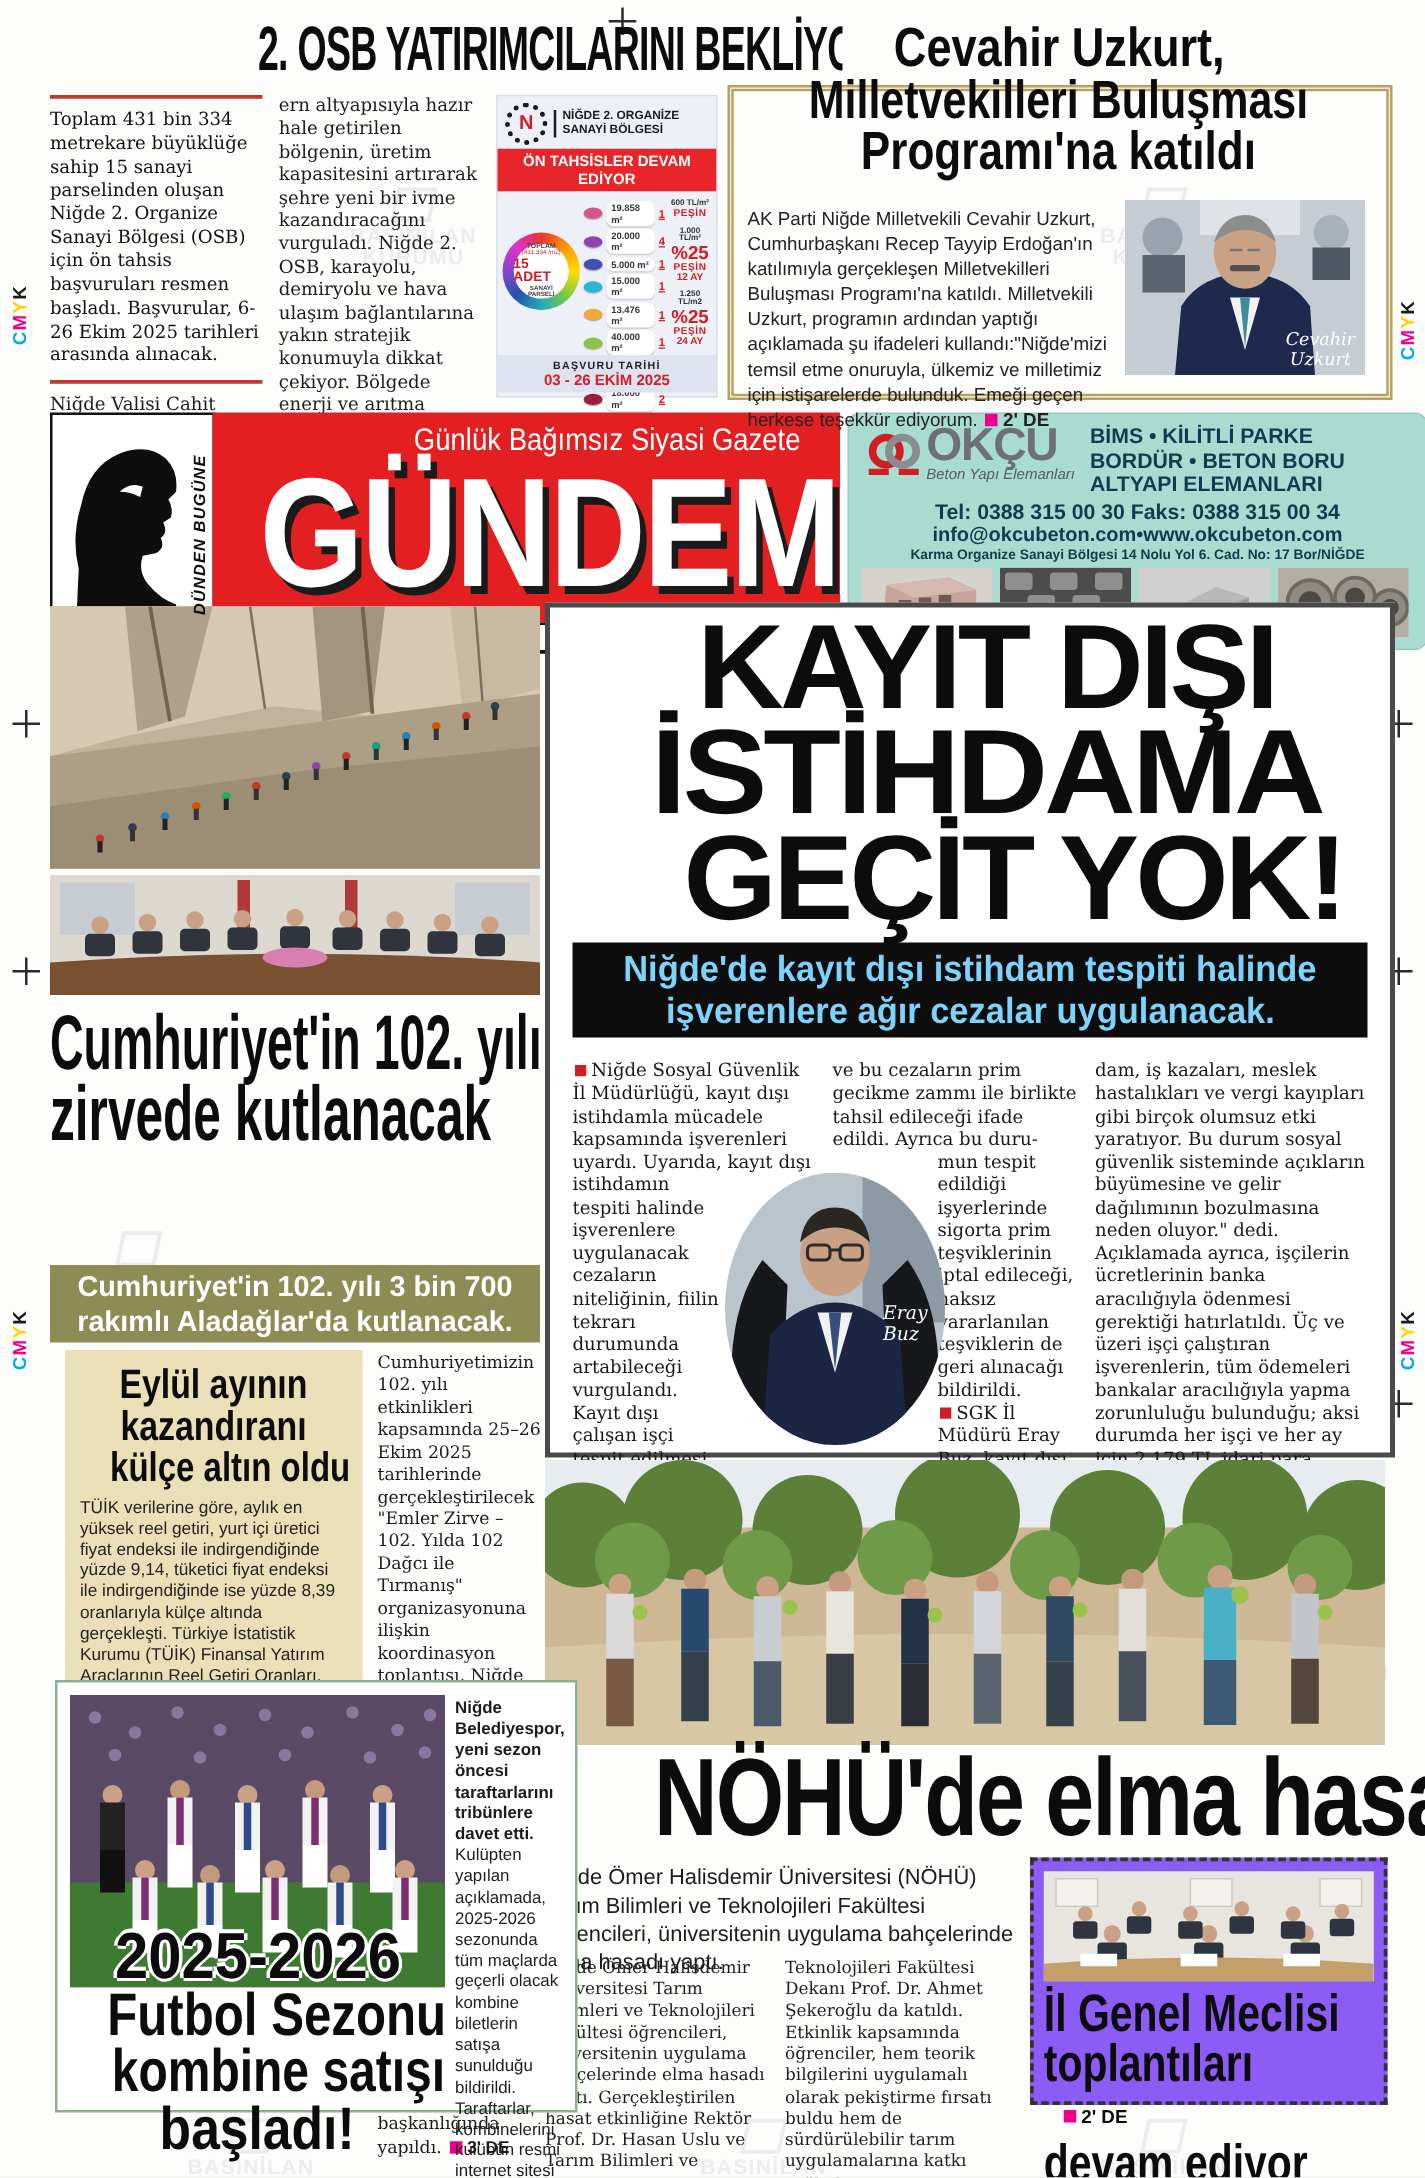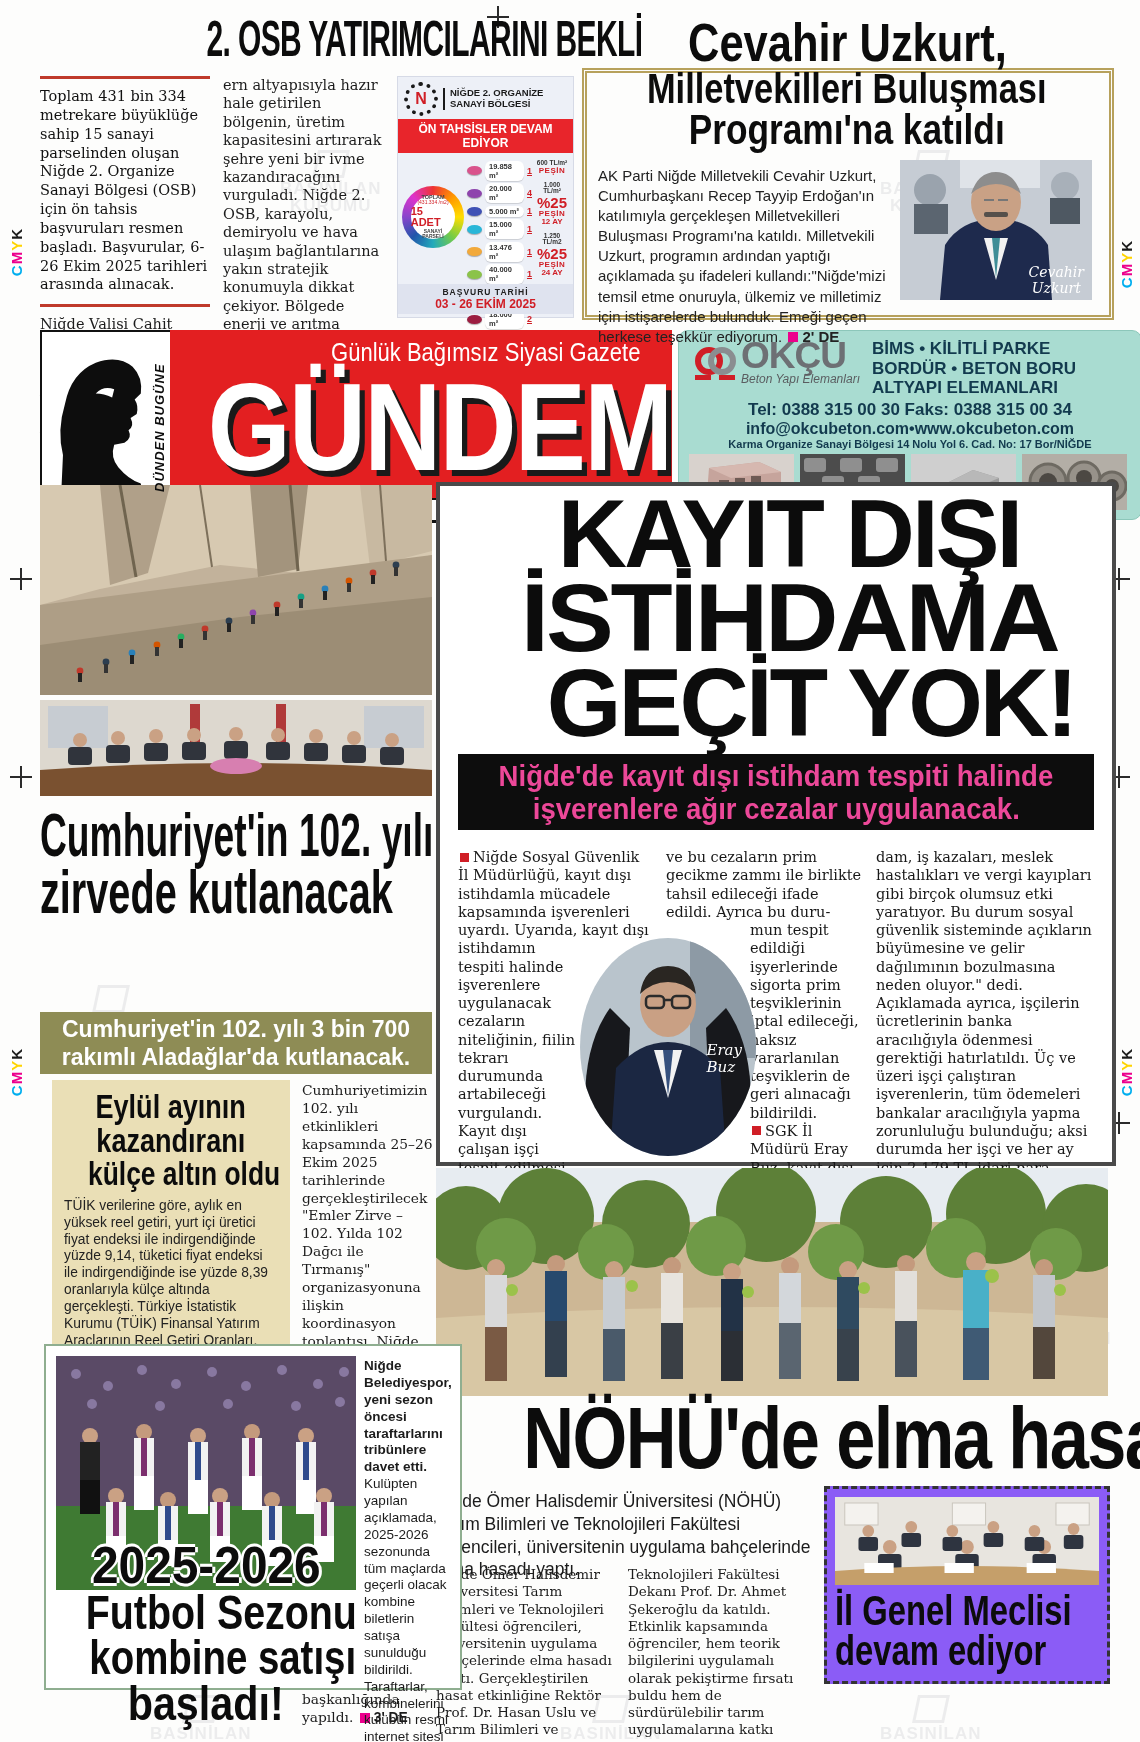--- a/index.html
+++ b/index.html
@@ -49,21 +49,21 @@
   .gundem{color:#fff;font-weight:bold;letter-spacing:-2px;text-shadow:6px 6px 0 #1a1a1a;}
   .mh-strip{border-top:2px solid #111;border-bottom:3px solid #111;display:flex;align-items:center;font-weight:bold;font-size:14px;}
   
   .adbox{background:#a9dcd1;border-radius:10px;border:1px solid #8cc7ba;}
   .ad-navy{color:#123a4e;font-weight:bold;}
   
   .olive{background:#8e8c55;color:#fff;font-weight:bold;text-align:center;}
   .tanbox{background:#eadfb6;}
   
   .kayitbox{border:4px solid #4a4a4a;background:#fff;}
-  .blackbar{background:#0d0d0d;color:#ec4899;text-align:center;font-weight:bold;}
+  .blackbar{background:#0d0d0d;color:#7dd3fc;text-align:center;font-weight:bold;}
   .kcol{font-family:"DejaVu Serif",serif;font-size:14.5px;line-height:1.26;color:#181818;}
   
   .dotbox{border:3px dashed #333;background:#8b5cf6;}
   .greenbox{border:2px solid #8fae90;background:#fff;}
   .oval-photo{border-radius:50%;overflow:hidden;}
   .cap-italic{font-family:"DejaVu Serif",serif;font-style:italic;color:#fff;line-height:1.1;}
 </style>
 </head>
 <body>
 
@@ -233,21 +233,21 @@
       </div>
       <div class="abs ctr" style="left:0;right:0;bottom:3px;background:#dfe3ef;padding:3px 0;">
         <div style="font-size:8.5px;font-weight:bold;color:#222;letter-spacing:1px;">BAŞVURU TARİHİ</div>
         <div style="font-size:12px;font-weight:bold;color:#d01e26;">03 - 26 EKİM 2025</div>
       </div>
     </div>
   </div>
 
   <div class="abs goldbox" style="left:582px;top:68px;width:522px;height:242px;z-index:1;"></div>
   <div class="abs ctr" style="left:582px;top:18px;width:530px;z-index:2;">
-    <div class="hl" style="font-size:53px;line-height:.95;background:#fdfdfc;display:inline-block;padding:0 12px;"><span class="cond" style="transform:scaleX(.82);">Cevahir Uzkurt,</span></div>
+    <div class="hl" style="font-size:44px;line-height:.95;background:#fdfdfc;display:inline-block;padding:0 12px;"><span class="cond" style="transform:scaleX(.82);">Cevahir Uzkurt,</span></div>
     <div class="hl" style="font-size:43px;line-height:.95;"><span class="cond" style="transform:scaleX(.80);">Milletvekilleri Buluşması</span></div>
     <div class="hl" style="font-size:43px;line-height:.95;"><span class="cond" style="transform:scaleX(.82);">Programı'na katıldı</span></div>
   </div>
   <div class="abs sans" style="left:598px;top:166px;width:290px;font-size:15px;line-height:1.34;color:#222;z-index:2;">
     <span>AK Parti Niğde Milletvekili Cevahir Uzkurt, Cumhurbaşkanı Recep Tayyip Erdoğan'ın katılımıyla gerçekleşen Milletvekilleri Buluşması Programı'na katıldı. Milletvekili Uzkurt, programın ardından yaptığı açıklamada şu ifadeleri kullandı:"Niğde'mizi temsil etme onuruyla, ülkemiz ve milletimiz için istişarelerde bulunduk. Emeği geçen herkese teşekkür ediyorum.</span>
     <span class="pgref"><span class="sq"></span><span>2' DE</span></span>
   </div>
   <div class="abs photo" style="left:900px;top:160px;width:192px;height:140px;z-index:2;">
     <svg viewBox="0 0 192 140" preserveAspectRatio="none">
       <rect width="192" height="140" fill="#c6ccd4"></rect>
@@ -669,20 +669,21 @@
             <rect x="202" y="57" width="24" height="16" rx="3"></rect>
         </g>
         <path d="M0,88 L0,74 Q135,64 270,74 L270,88Z" fill="#c59f6a"></path>
         <rect x="30" y="66" width="30" height="10" fill="#fff"></rect>
           <rect x="112" y="66" width="30" height="10" fill="#fff"></rect>
           <rect x="196" y="66" width="30" height="10" fill="#fff"></rect>
       </svg>
     </div>
     <div style="margin-top:6px;">
       <div class="hl" style="font-size:42px;line-height:.95;"><span class="condL" style="transform:scaleX(.78);">İl Genel Meclisi</span></div>
+      <div class="hl" style="font-size:42px;line-height:.95;"><span class="condL" style="transform:scaleX(.78);">toplantıları</span><span class="pgref" style="font-size:15px;margin-left:14px;vertical-align:middle;"><span class="sq"></span><span>2' DE</span></span></div>
       <div class="hl" style="font-size:42px;line-height:.95;"><span class="condL" style="transform:scaleX(.78);">devam ediyor</span></div>
     </div>
   </div>
 
   <div class="abs greenbox" style="left:44px;top:1344px;width:414px;height:342px;z-index:1;">
     <div class="abs photo" style="left:10px;top:10px;width:300px;height:234px;">
       <svg viewBox="0 0 300 234" preserveAspectRatio="none">
         <rect width="300" height="234" fill="#5a4a66"></rect>
         <g fill="#8878a0">
             <circle cx="20" cy="18" r="5"></circle>

